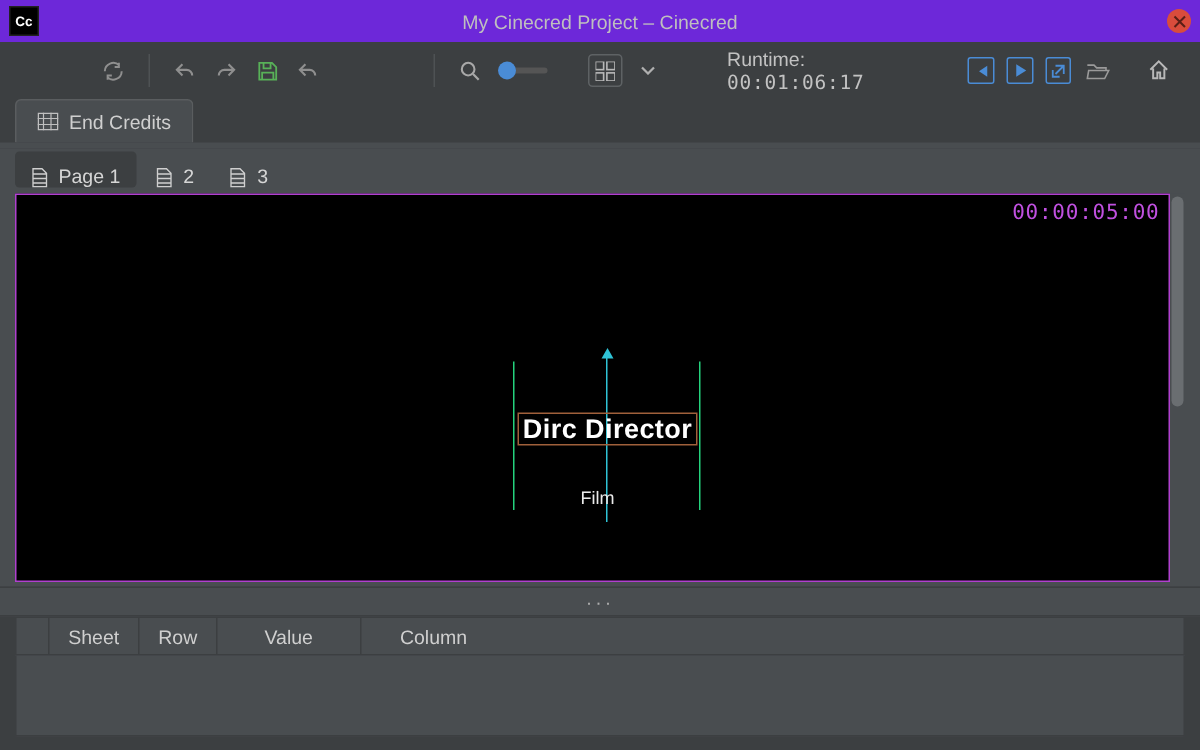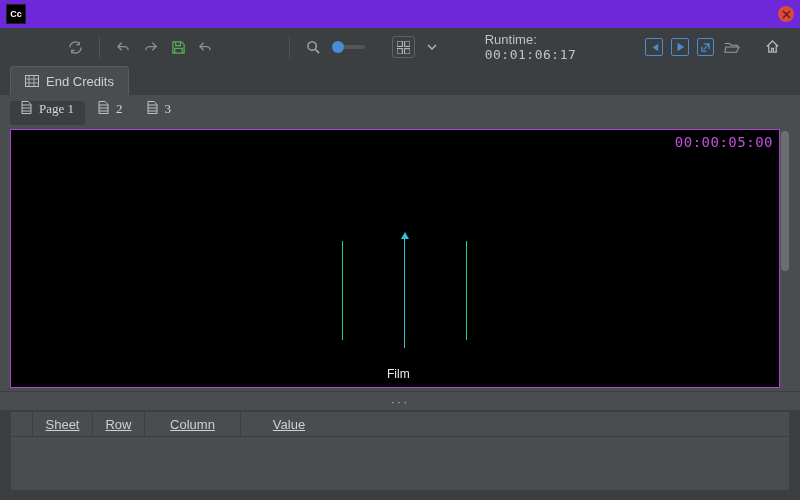--- a/index.html
+++ b/index.html
@@ -13,47 +13,48 @@
 .toolbar .tbtn.green { color: #58b158; }
 .toolbar .sep { width: 1px; height: 22px; background: #4e5254; margin: 0 6px; }
 .toolbar .zoom-slider { width: 36px; height: 4px; background: #555; border-radius: 2px; position: relative; margin-left: 2px; }
 .toolbar .zoom-slider .knob { position: absolute; left: -2px; top: -4px; width: 12px; height: 12px; border-radius: 50%; background: #4a8cd6; }
 .toolbar .runtime { color: #c2c2c2; font-size: 13px; margin-left: 6px; }
 .toolbar .runtime .tc { font-family: "Menlo","Consolas",monospace; letter-spacing: 0.5px; }
 .toolbar .spacer { width: 12px; }
 .tabrow { height: 33px; background: #3c3f41; border-bottom: 4px solid #494d50; display: flex; align-items: center; padding: 0 10px; }
 .tab { height: 29px; padding: 0 14px; display: flex; align-items: center; gap: 7px; color: #cfcfcf; border: 1px solid #5a5d5f; border-bottom: none; background: #494d50; border-radius: 4px 4px 0 0; font-size: 13px; cursor: pointer; }
 .subtabs { height: 27px; background: #494d50; display: flex; align-items: center; padding: 0 10px; gap: 2px; }
-.subtab { height: 24px; padding: 0 11px; display: flex; align-items: flex-start; gap: 7px; color: #d6d6d6; font-size: 13px; cursor: pointer; border-radius: 3px; font-family: Liberation Serif, serif; }
+.subtab { height: 24px; padding: 0 11px; display: flex; align-items: flex-end; gap: 7px; color: #d6d6d6; font-size: 13px; cursor: pointer; border-radius: 3px; }
 .subtab.active { background: #3c3f41; }
 .preview-wrap { height: 265px; background: #494d50; padding: 3px 10px 3px 10px; display: flex; }
 .preview { flex: 1; background: #000; border: 1px solid #b040cf; position: relative; overflow: hidden; }
 .preview .timecode { position: absolute; top: 4px; right: 6px; font-family: "Menlo","Consolas",monospace; color: #c050e0; font-size: 14px; letter-spacing: 0.5px; }
 .preview .guide-v { position: absolute; top: 111px; width: 1px; height: 99px; background: #24d27d; }
 .preview .guide-v.left { left: 331px; }
 .preview .guide-v.right { left: 455px; }
 .preview .playhead { position: absolute; left: 393px; top: 108px; width: 1px; height: 110px; background: #2fc3d6; }
 .preview .playhead::before { content: ""; position: absolute; top: -6px; left: -3px; width: 0; height: 0; border-left: 4px solid transparent; border-right: 4px solid transparent; border-bottom: 7px solid #2fc3d6; }
 .preview .role-box { position: absolute; left: 334px; top: 145px; width: 120px; height: 22px; border: 1px solid #a0603b; display: flex; align-items: center; justify-content: center; }
 .preview .role-text { color: #fff; font-size: 18px; font-weight: 700; font-family: Arial, sans-serif; letter-spacing: 0.3px; white-space: nowrap; }
-.preview .sub-text { position: absolute; left: 376px; top: 195px; color: #eaeaea; font-size: 12px; margin-top: 42px; }
+.preview .sub-text { position: absolute; left: 376px; top: 195px; color: #eaeaea; font-size: 12px; }
 .preview-scroll { width: 10px; background: #494d50; display: flex; align-items: flex-start; justify-content: center; padding-top: 2px; }
 .preview-scroll .thumb { width: 8px; height: 140px; background: #6a6e71; border-radius: 4px; }
 .more-row { height: 20px; background: #494d50; display: flex; align-items: center; justify-content: center; color: #aeaeae; font-size: 13px; letter-spacing: 2px; border-top: 1px solid #3c3f41; border-bottom: 1px solid #3c3f41; }
 .table-head { height: 26px; background: #494d50; display: flex; margin: 0 10px; border: 1px solid #3c3f41; }
-.table-head .th { border-right: 1px solid #3c3f41; display: flex; align-items: center; justify-content: center; font-size: 13px; color: #cfcfcf; text-decoration: underline; }
+.table-head .th { border-right: 1px solid #3c3f41; display: flex; align-items: center; justify-content: center; font-size: 13px; color: #cfcfcf; }
 .table-head .th:last-child { border-right: none; }
 .table-body { height: 54px; background: #494d50; margin: 0 10px 4px 10px; border: 1px solid #3c3f41; border-top: none; }
 svg { display: block; }
 </style>
 </head>
 <body>
 
 <div class="titlebar">
   <div class="app-icon">Cc</div>
+  <div class="title">My Cinecred Project – Cinecred</div>
   <div class="close">
     <svg width="9" height="9" viewBox="0 0 9 9">
         <path d="M1 1 L8 8 M8 1 L1 8" stroke="#5a1e16" stroke-width="1.4"></path>
       </svg>
   </div>
 </div>
 
 <div class="toolbar">
   <div class="tbtn">
     <svg width="15" height="15" viewBox="0 0 16 16">
@@ -178,29 +179,32 @@
     <span>3</span>
   </div>
 </div>
 
 <div class="preview-wrap">
   <div class="preview">
     <div class="timecode">00:00:05:00</div>
     <div class="guide-v left"></div>
     <div class="guide-v right"></div>
     <div class="playhead"></div>
+    <div class="role-box">
+      <span class="role-text">Dirc Director</span>
+    </div>
     <div class="sub-text">Film</div>
   </div>
   <div class="preview-scroll">
     <div class="thumb"></div>
   </div>
 </div>
 
 <div class="more-row">···</div>
 
 <div class="table-head">
   <div class="th" style="width:22px"></div>
   <div class="th" style="width:60px">Sheet</div>
   <div class="th" style="width:52px">Row</div>
+  <div class="th" style="width:96px">Value</div>
   <div class="th" style="width:96px">Column</div>
-  <div class="th" style="width:96px">Value</div>
 </div>
 <div class="table-body"></div>
 
 </body></html>

